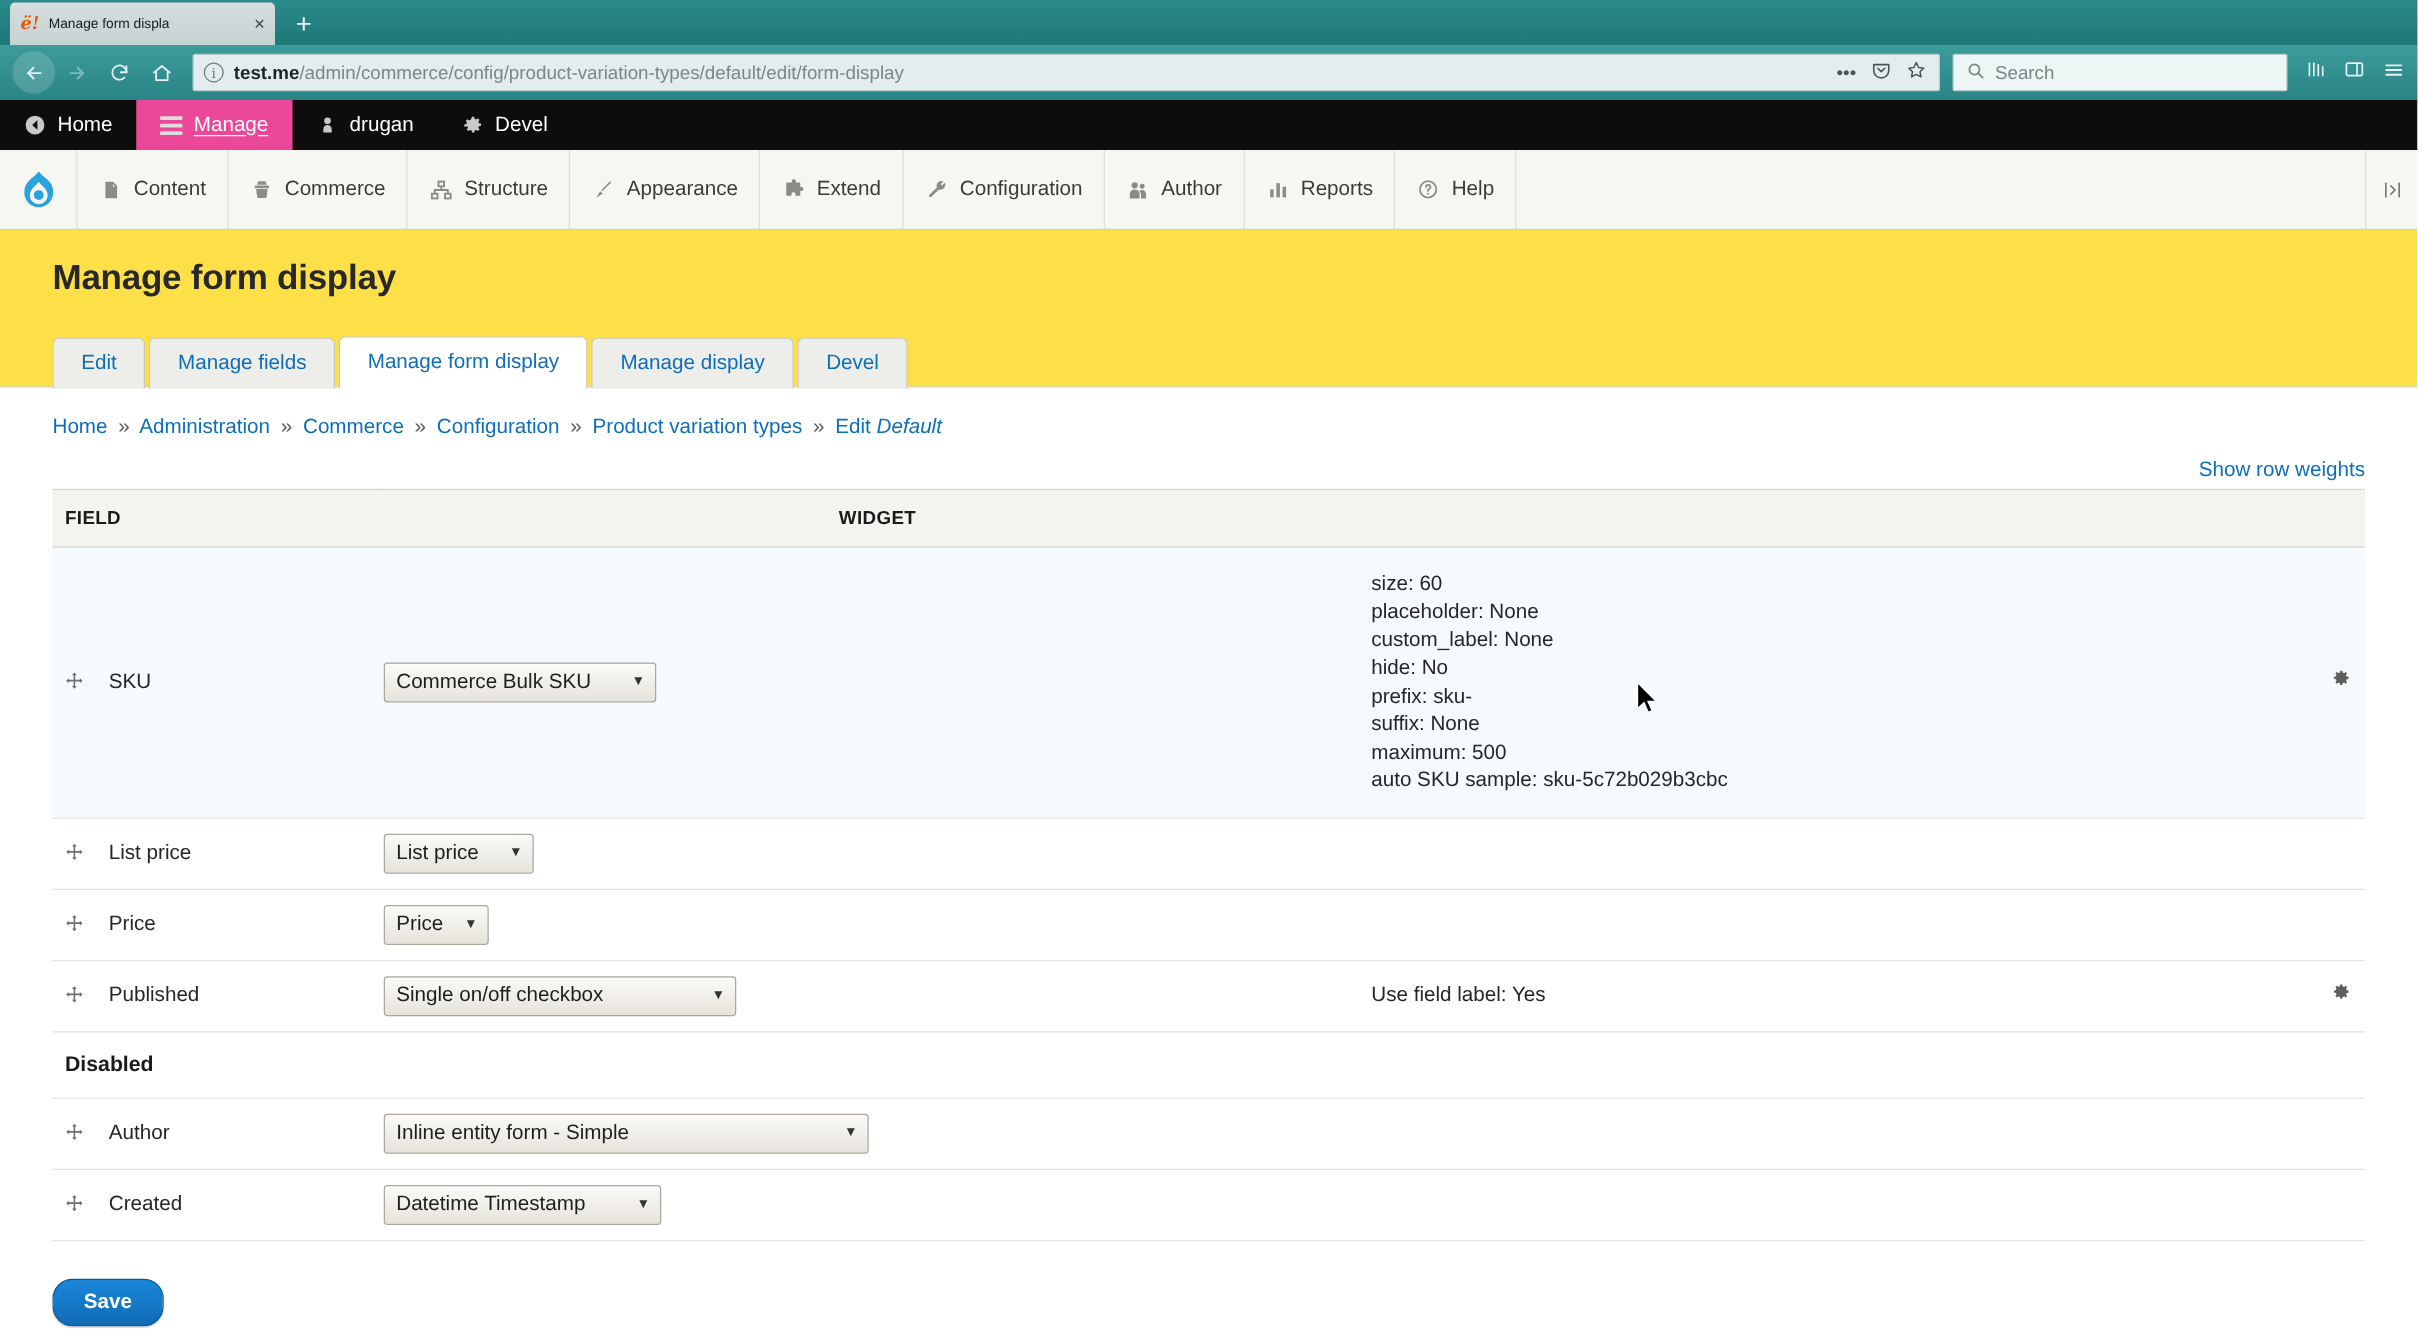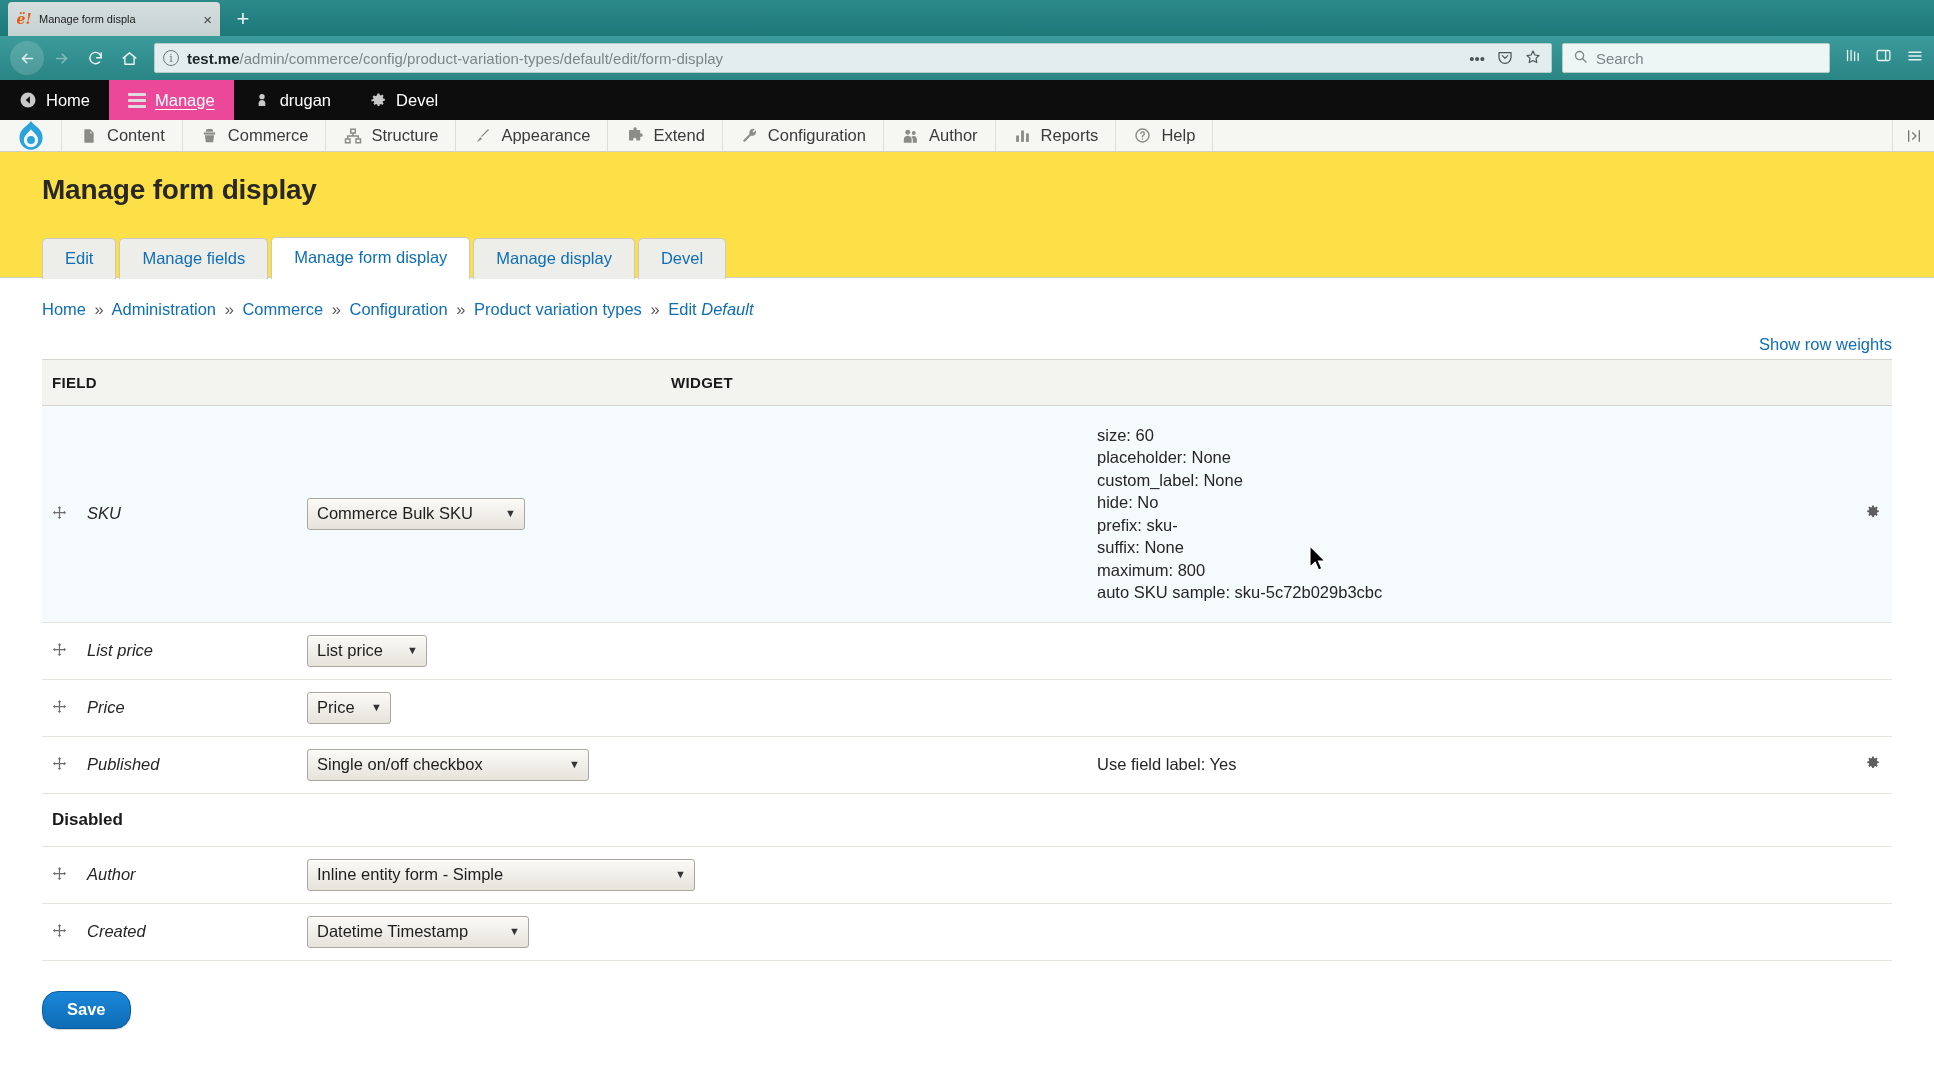--- a/index.html
+++ b/index.html
@@ -100,21 +100,21 @@
   }
   .tb-item.active { background:#ec4899; }
   .tb-item.active .tb-label { text-decoration:underline; text-underline-offset:3px; }
   .tb-icon { display:flex;align-items:center;justify-content:center;width:18px;height:18px;flex:none;color:#bcbcbc; }
 
   .hamburger { width:18px; display:flex; flex-direction:column; gap:3px; }
   .hamburger i { display:block;height:3px;background:#ddd;border-radius:1px; }
 
   
   #admin-menu {
-    height:32px; background:#f6f6f2;
+    height:64px; background:#f6f6f2;
     border-bottom:1px solid #cfcfc8;
     display:flex; align-items:stretch;
     font-size:16.5px; color:#3b3b3b;
   }
   .am-logo {
     width:62px; display:flex;align-items:center;justify-content:center;
     border-right:1px solid #e0e0d8;
   }
   .am-item {
     display:flex;align-items:center;gap:9px;
@@ -189,21 +189,21 @@
     padding:12px 0;
     vertical-align:middle;
     color:#262626;
   }
   tr.region-row td {
     background:#fff; font-weight:bold; font-size:17px; color:#1a1a1a;
     padding:16px 0 16px 10px;
   }
   tr.sku-row td { background:#f5fafd; padding-top:18px; padding-bottom:18px; }
 
-  .cell-field { padding-left:10px !important;font-style:italic; }
+  .cell-field { padding-left:10px !important; }
   .field-label { display:flex; align-items:center; gap:20px; }
   .drag-handle { color:#6e6e6e; font-size:17px; line-height:1; flex:none; cursor:move; }
 
   
   .sel {
     display:inline-flex; align-items:center; justify-content:space-between;
     gap:12px;
     background:linear-gradient(#fbfaf7,#e6e3db);
     border:1px solid #a9a79f;
     border-radius:3px;
@@ -555,21 +555,21 @@
           </span>
         </td>
         <td>
           <div class="summary">
             <div class="line">size: 60</div>
             <div class="line">placeholder: None</div>
             <div class="line">custom_label: None</div>
             <div class="line">hide: No</div>
             <div class="line">prefix: sku-</div>
             <div class="line">suffix: None</div>
-            <div class="line">maximum: 800</div>
+            <div class="line">maximum: 500</div>
             <div class="line">auto SKU sample: sku-5c72b029b3cbc</div>
           </div>
         </td>
         <td class="cell-cog">
           <span class="cog">
             <svg width="18" height="18" viewBox="0 0 24 24" fill="currentColor">
                 <path d="M12 8.6a3.4 3.4 0 1 0 0 6.8 3.4 3.4 0 0 0 0-6.8zm0 5.2a1.8 1.8 0 1 1 0-3.6 1.8 1.8 0 0 1 0 3.6z"></path>
                 <path d="M10.9 2h2.2l.35 2.05 1.55.64 1.7-1.2 1.56 1.56-1.2 1.7.64 1.55L19.75 8.6v2.2l-2.05.35-.64 1.55 1.2 1.7-1.56 1.56-1.7-1.2-1.55.64L13.1 17.4h-2.2l-.35-2.05-1.55-.64-1.7 1.2L5.74 14.35l1.2-1.7-.64-1.55L4.25 10.75V8.55L6.3 8.2l.64-1.55-1.2-1.7L7.3 3.39l1.7 1.2 1.55-.64z"></path>
               </svg>
           </span>

